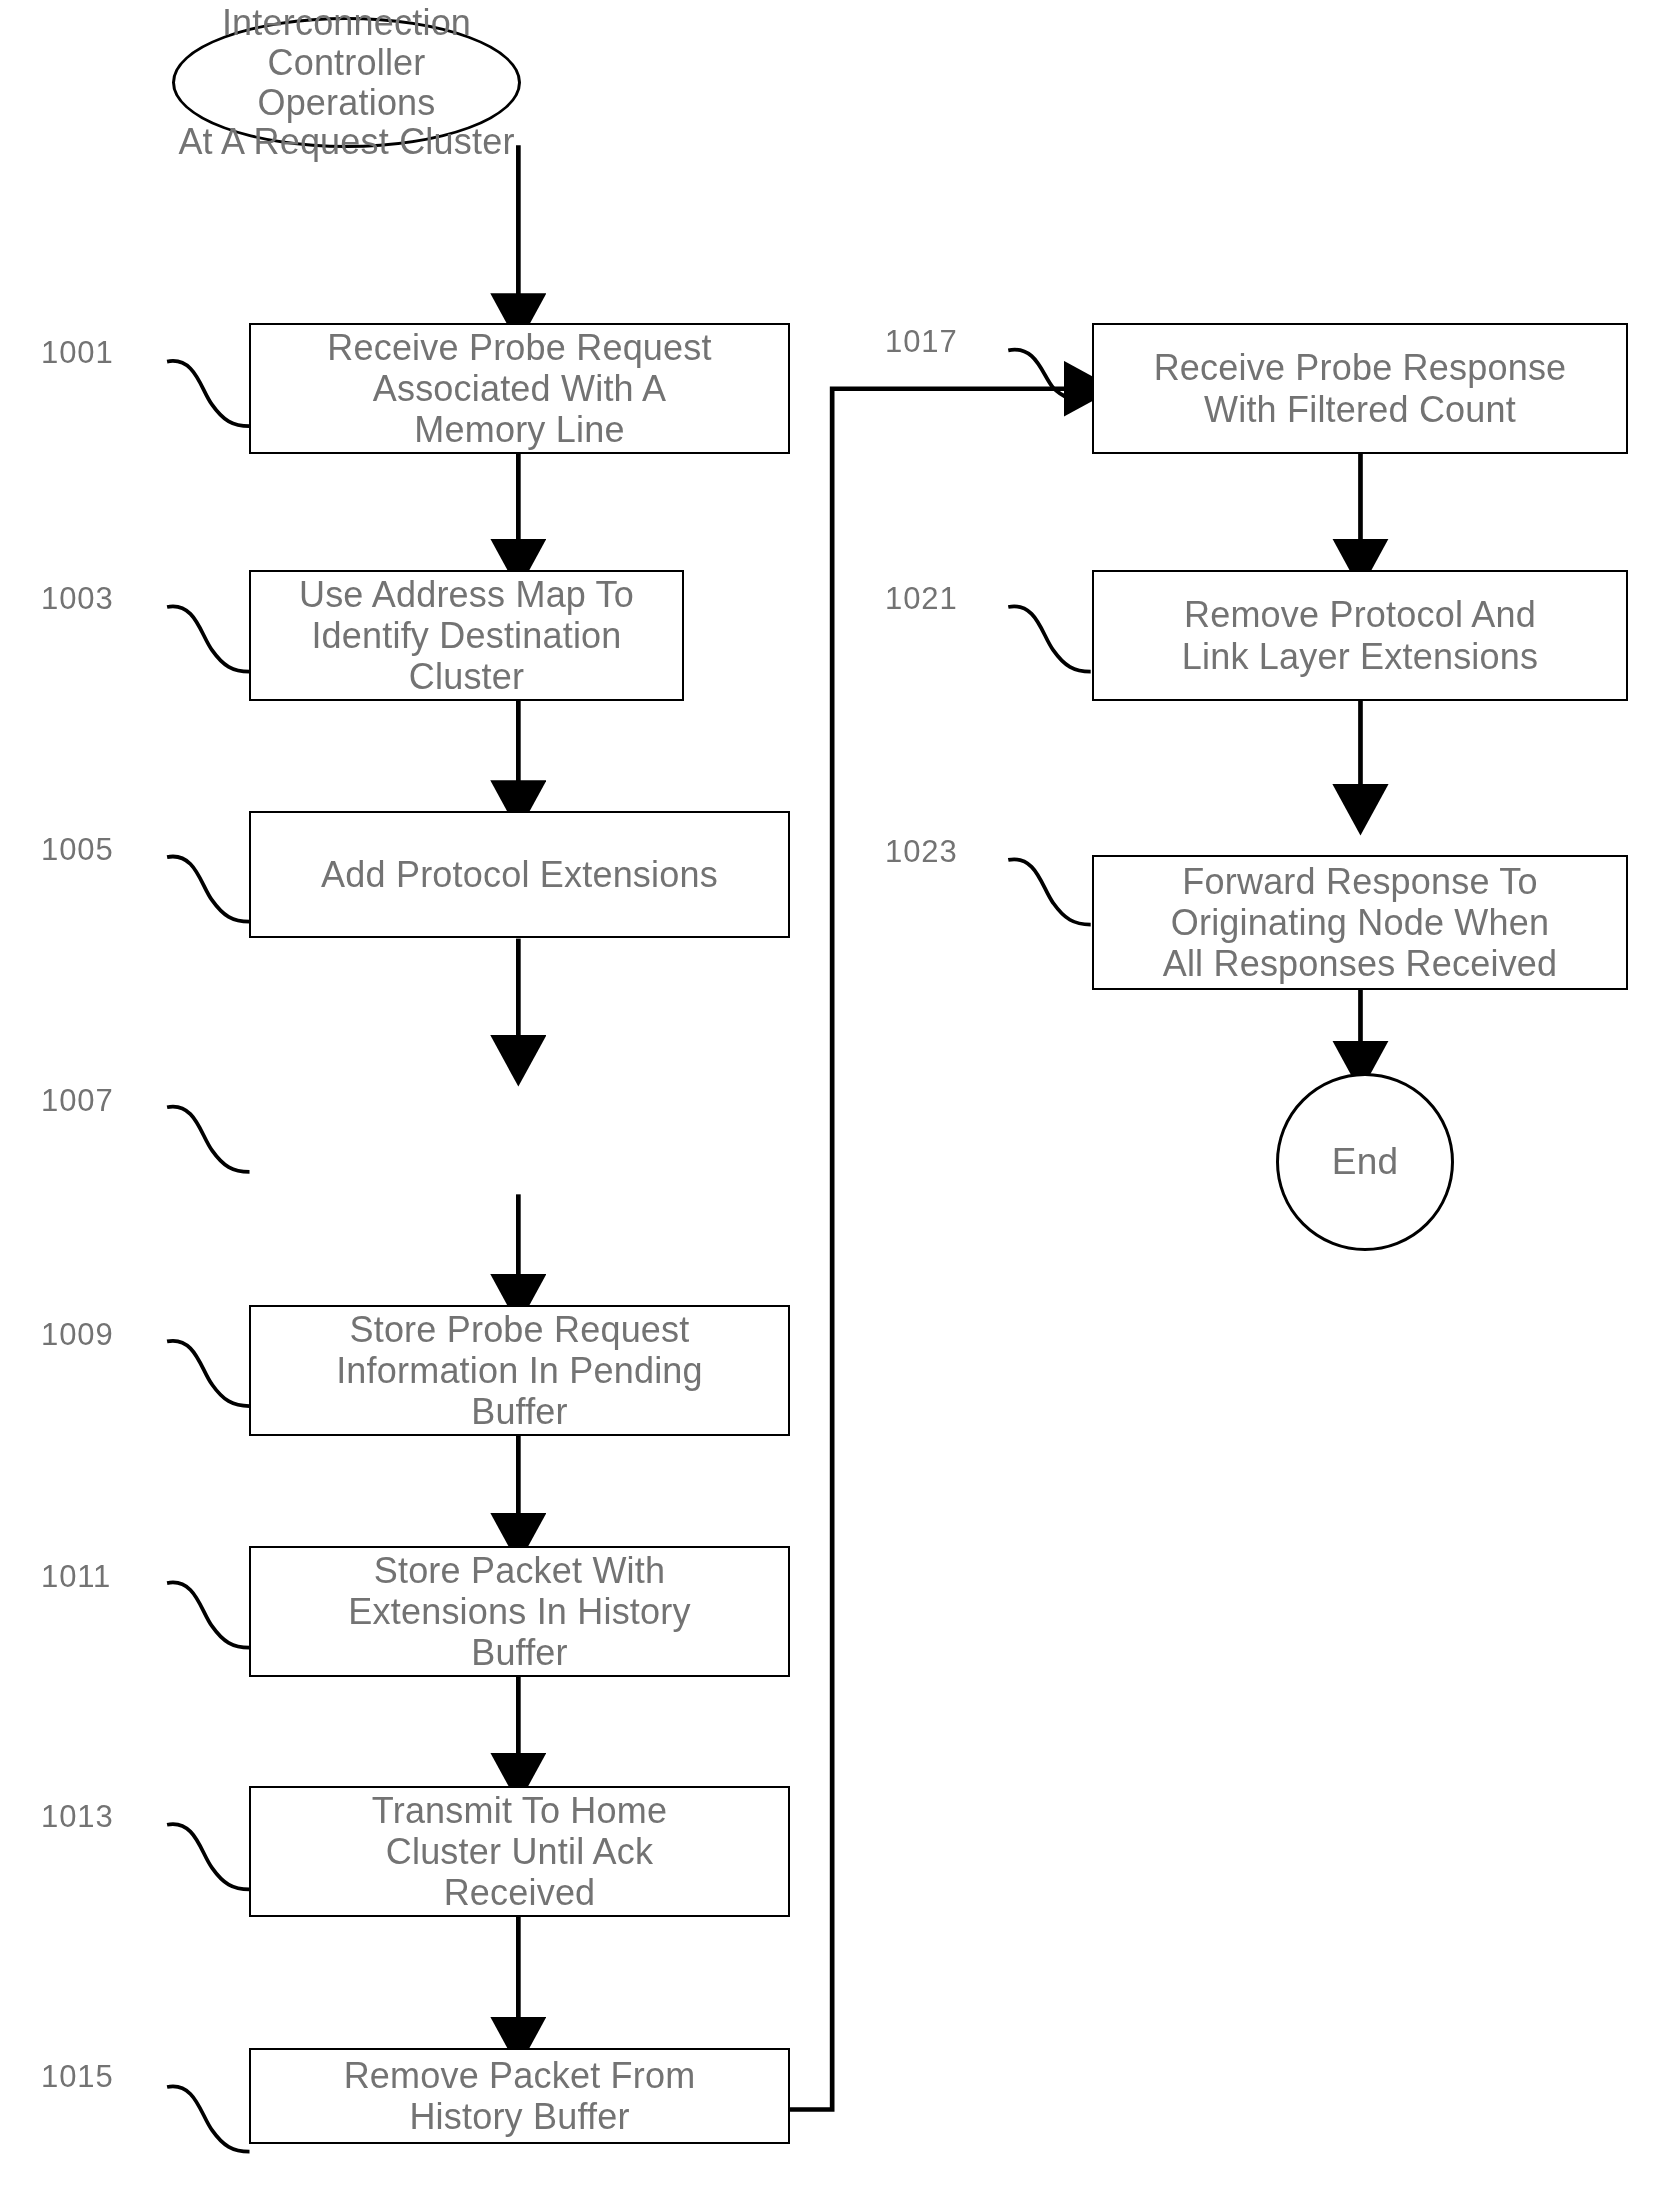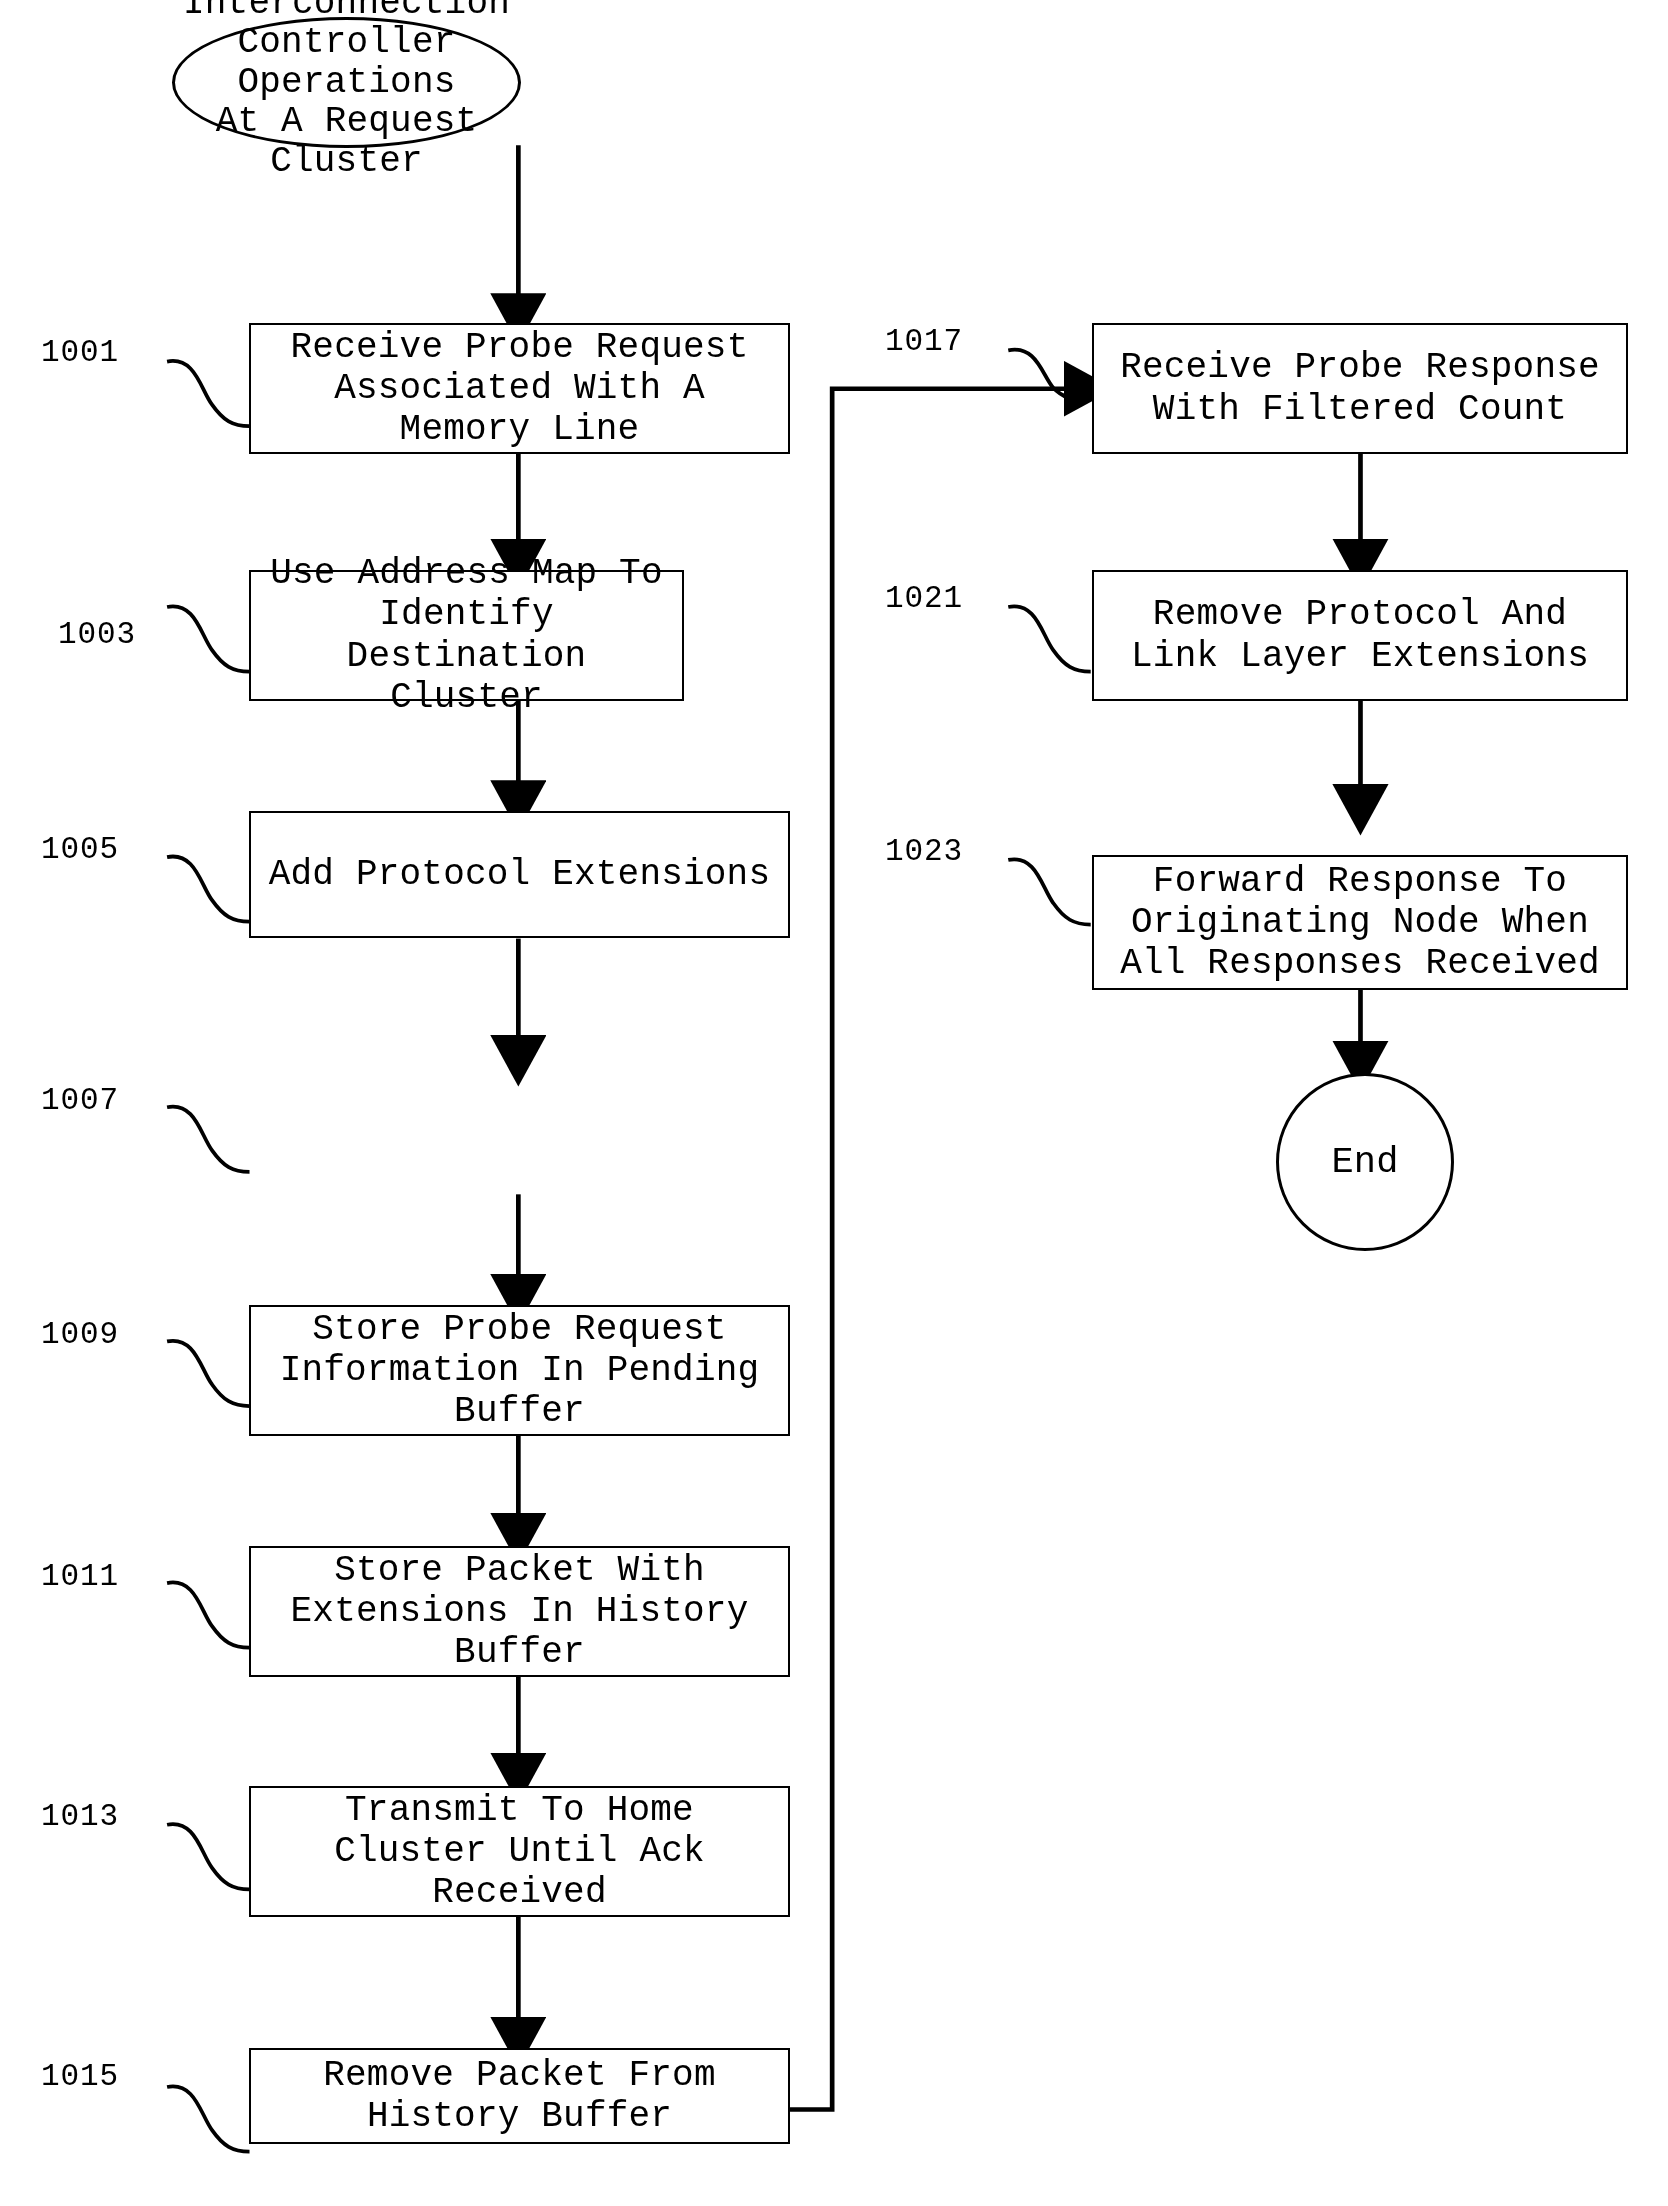--- a/index.html
+++ b/index.html
@@ -5,22 +5,22 @@
   html, body {
     margin: 0;
     padding: 0;
     background: #ffffff;
   }
   #page {
     position: relative;
     width: 1669px;
     height: 2206px;
     background: #ffffff;
-    font-family: Liberation Mono, monospace;
-    color: #000000;
+    font-family: Liberation Sans, sans-serif;
+    color: #737373;
     overflow: hidden;
   }
   svg.layer {
     position: absolute;
     left: 0;
     top: 0;
     width: 1669px;
     height: 2206px;
     pointer-events: none;
   }
@@ -134,21 +134,21 @@
 Associated With A
 Memory Line</span>
   </div>
   <div class="refnum" style="left:41px; top:337px;">1001</div>
 
   <div class="node proc" style="left:249px; top:570px; width:435px; height:131px;">
     <span class="txt">Use Address Map To
 Identify Destination
 Cluster</span>
   </div>
-  <div class="refnum" style="left:58px; top:583px;margin-top:36px;">1003</div>
+  <div class="refnum" style="left:41px; top:583px;">1003</div>
 
   <div class="node proc" style="left:249px; top:811px; width:541px; height:127px;">
     <span class="txt">Add Protocol Extensions</span>
   </div>
   <div class="refnum" style="left:41px; top:834px;">1005</div>
 
   <div class="refnum" style="left:41px; top:1085px;">1007</div>
 
   <div class="node proc" style="left:249px; top:1305px; width:541px; height:131px;">
     <span class="txt">Store Probe Request

